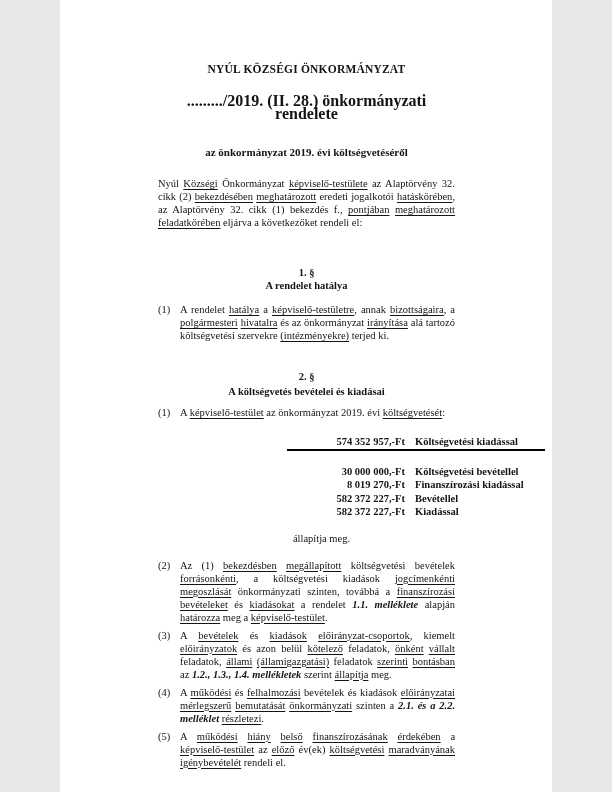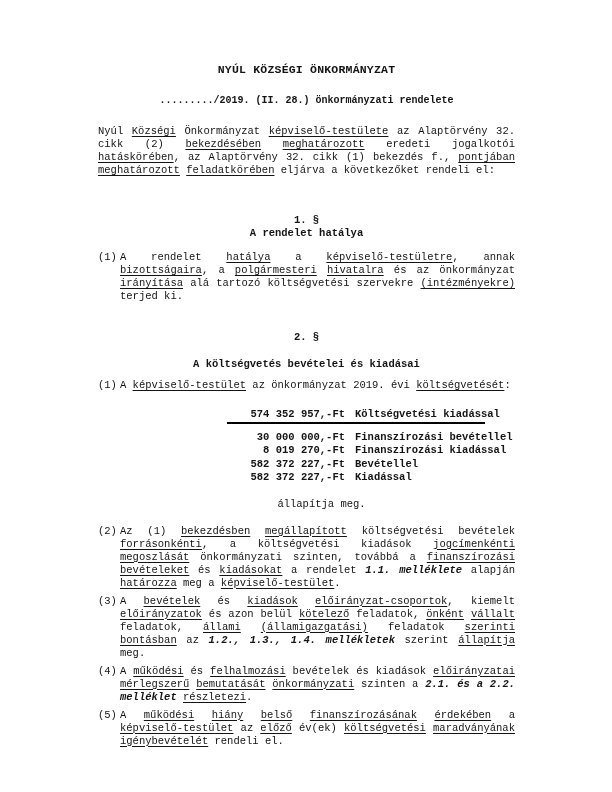--- a/index.html
+++ b/index.html
@@ -1,64 +1,65 @@
 <!DOCTYPE html>
 <html lang="hu"><head>
 <meta charset="utf-8">
 <style>
   html, body { margin: 0; padding: 0; background: #e8e8e8; }
   .page {
     position: relative;
-    width: 612px;
+    width: 492px;
     height: 792px;
     margin: 0 auto;
     background: #ffffff;
     color: #141414;
-    font-family: Liberation Mono, monospace;
+    font-family: Liberation Serif, serif;
     font-size: 10.5px;
     line-height: 13px;
     box-sizing: border-box;
     padding: 63px 97px 0 98px;
     overflow: hidden;
   }
   .center { text-align: center; }
   .bold { font-weight: bold; }
   .doc-title   { font-size: 11.5px; letter-spacing: 0.2px; }
-  .doc-subtitle{ margin-top: 18px; font-size: 10px; }
+  .doc-subtitle{ margin-top: 18px; font-size: 16px; }
   .doc-heading { margin-top: 26px; font-size: 11px; }
   .intro { margin-top: 18px; text-align: justify; }
   .sec-num   { margin-top: 37px; }
   .sec-num-2 { margin-top: 28px; }
   .sec-title   { }
-  .sec-title-2 { margin-top: 14px; }
+  .sec-title-2 { margin-top: 2px; }
   .item { display: flex; margin-top: 5px; }
   .item.first { margin-top: 11px; }
   .item.lead  { margin-top: 8px; }
   .item.after-gap { margin-top: 14px; }
   .item-num { flex: 0 0 22px; }
   .item-text { flex: 1; text-align: justify; }
   .budget-table { margin: 16px 0 0 129px; width: 258px; }
   .budget-row { display: flex; line-height: 13.5px; font-weight: bold; }
-  .budget-row.sum-rule { border-bottom: 2px solid #000; margin-bottom: 7px; }
+  .budget-row.sum-rule { border-bottom: 2px solid #000; margin-bottom: 14px; }
   .amount { flex: 0 0 118px; text-align: right; white-space: nowrap; }
   .tlabel { padding-left: 10px; white-space: nowrap; }
   .after-table { margin: 13px 0 0 30px; text-align: center; }
   .seg-u { text-decoration: underline; text-decoration-thickness: 1px; text-underline-offset: 2px; }
   .seg-i { font-style: italic; }
   .seg-b { font-weight: bold; }
 </style>
 </head>
 <body>
 
 <div class="page">
 
   <div class="center bold doc-title">NYÚL KÖZSÉGI ÖNKORMÁNYZAT</div>
 
   <div class="center bold doc-subtitle">........./2019. (II. 28.) önkormányzati rendelete</div>
 
+  <div class="center bold doc-heading">az önkormányzat 2019. évi költségvetéséről</div>
 
   <p class="intro"><span>Nyúl </span><span class="seg-u">Községi</span><span> Önkormányzat </span><span class="seg-u">képviselő-testülete</span><span> az Alaptörvény 32. cikk (2) </span><span class="seg-u">bekezdésében</span><span> </span><span class="seg-u">meghatározott</span><span> eredeti jogalkotói </span><span class="seg-u">hatáskörében</span><span>, az Alaptörvény 32. cikk (1) bekezdés f., </span><span class="seg-u">pontjában</span><span> </span><span class="seg-u">meghatározott</span><span> </span><span class="seg-u">feladatkörében</span><span> eljárva a következőket rendeli el:</span></p>
 
   <div class="center bold sec-num">1. §</div>
 
   <div class="center bold sec-title">A rendelet hatálya</div>
 
   <div class="item first">
     <span class="item-num">(1)</span>
     <span class="item-text"><span>A rendelet </span><span class="seg-u">hatálya</span><span> a </span><span class="seg-u">képviselő-testületre</span><span>, annak </span><span class="seg-u">bizottságaira</span><span>, a </span><span class="seg-u">polgármesteri</span><span> </span><span class="seg-u">hivatalra</span><span> és az önkormányzat </span><span class="seg-u">irányítása</span><span> alá tartozó költségvetési szervekre </span><span class="seg-u">(intézményekre)</span><span> terjed ki.</span></span>
@@ -73,21 +74,21 @@
     <span class="item-text"><span>A </span><span class="seg-u">képviselő-testület</span><span> az önkormányzat 2019. évi </span><span class="seg-u">költségvetését</span><span>:</span></span>
   </div>
 
   <div class="budget-table">
     <div class="budget-row sum-rule">
       <span class="amount">574 352 957,-Ft</span>
       <span class="tlabel">Költségvetési kiadással</span>
     </div>
     <div class="budget-row">
       <span class="amount">30 000 000,-Ft</span>
-      <span class="tlabel">Finanszírozási bevétellel</span>
+      <span class="tlabel">Költségvetési bevétellel</span>
     </div>
     <div class="budget-row">
       <span class="amount">8 019 270,-Ft</span>
       <span class="tlabel">Finanszírozási kiadással</span>
     </div>
     <div class="budget-row">
       <span class="amount">582 372 227,-Ft</span>
       <span class="tlabel">Bevétellel</span>
     </div>
     <div class="budget-row">

